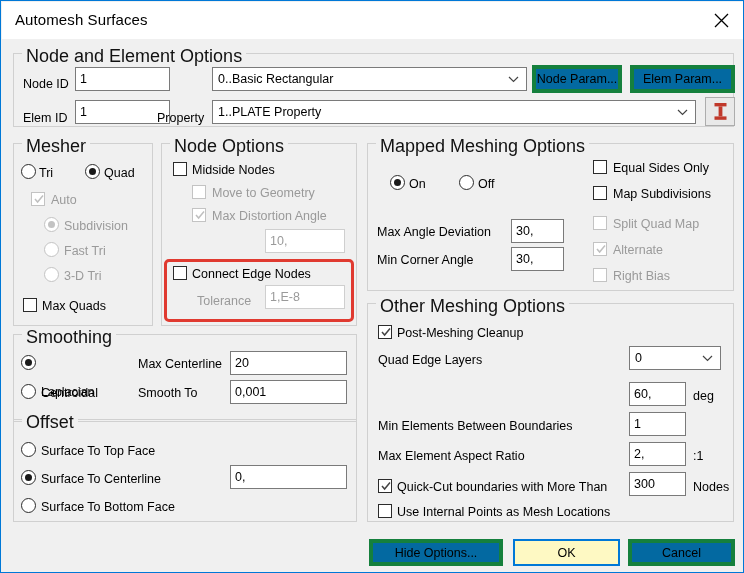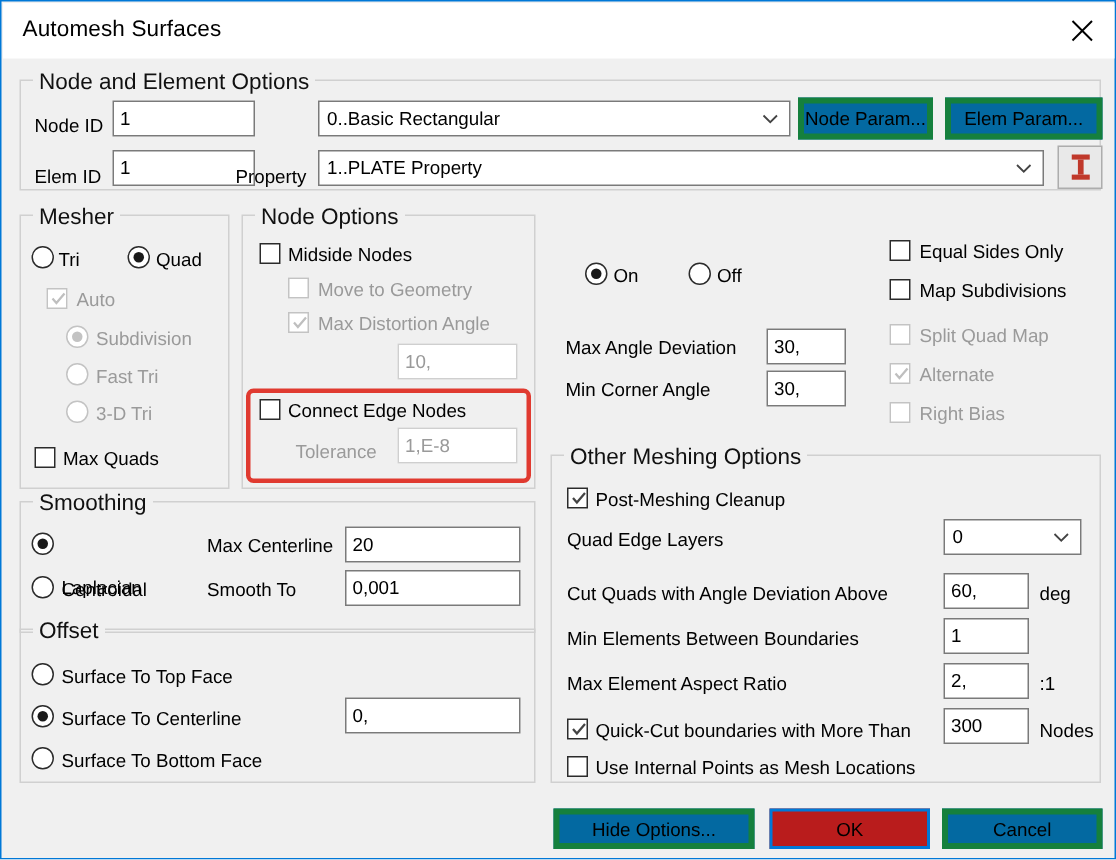--- a/index.html
+++ b/index.html
@@ -50,21 +50,21 @@
     position: absolute;
     border: 1px solid #d0d0d0;
     box-sizing: border-box;
     background: transparent;
   }
   .group > .glabel {
     position: absolute;
     top: -8px; left: 8px;
     background: #f0f0f0;
     padding: 0 4px;
-    font-size: 15px;
+    font-size: 18px;
     color: #111;
     white-space: nowrap;
   }
   
   .lbl {
     position: absolute;
     white-space: nowrap;
     font-size: 12.5px;
     color: #000;
     line-height: 14px;
@@ -117,21 +117,21 @@
     font-size: 12.5px;
     color: #000;
     display: flex;
     align-items: center;
     justify-content: center;
     cursor: default;
     white-space: nowrap;
   }
   .btn.default {
     border: 2px solid #0078d7;
-    background: #b91c1c;
+    background: #fef9c3;
   }
   .iconbtn {
     position: absolute;
     box-sizing: border-box;
     border: 1px solid #adadad;
     background: #e9e9e9;
     display: flex;
     align-items: center;
     justify-content: center;
   }
@@ -319,20 +319,23 @@
   <div class="rd" style="left:20px; top:469px;">
       <span class="dot"></span>
     </div>
   <div class="lbl" style="left:40px; top:471px;">Surface To Centerline</div>
 
   <div class="rd" style="left:20px; top:497px;"></div>
   <div class="lbl" style="left:40px; top:499px;">Surface To Bottom Face</div>
 
   <input class="tbox" style="left: 229px; top: 464px; width: 117px;" value="0,">
 
+  <div class="group" style="left:366px; top:142px; width:367px; height:148px;">
+    <span class="glabel">Mapped Meshing Options</span>
+  </div>
 
   <div class="rd" style="left:389px; top:174px;">
       <span class="dot"></span>
     </div>
   <div class="lbl" style="left:408px; top:176px;">On</div>
 
   <div class="rd" style="left:458px; top:174px;"></div>
   <div class="lbl" style="left:477px; top:176px;">Off</div>
 
   <div class="lbl" style="left:376px; top:224px;">Max Angle Deviation</div>
@@ -374,21 +377,20 @@
   <div class="lbl" style="left:377px; top:352px;">Quad Edge Layers</div>
   <div class="combo" style="left:628px; top:345px; width:92px;">
     <span class="ctext">0</span>
     <span class="carrow">
       <svg width="11" height="7" viewBox="0 0 11 7">
           <path d="M1 1 L5.5 5.5 L10 1" stroke="#444" stroke-width="1.2" fill="none"></path>
         </svg>
     </span>
   </div>
 
-  <div class="lbl" style="left:377px; top:388px;">Cut Quads with Angle Deviation Above</div>
   <input class="tbox" style="left: 628px; top: 381px; width: 57px;" value="60,">
   <div class="lbl" style="left:692px; top:388px;">deg</div>
 
   <div class="lbl" style="left:377px; top:418px;">Min Elements Between Boundaries</div>
   <input class="tbox" style="left: 628px; top: 411px; width: 57px;" value="1">
 
   <div class="lbl" style="left:377px; top:448px;">Max Element Aspect Ratio</div>
   <input class="tbox" style="left: 628px; top: 441px; width: 57px;" value="2,">
   <div class="lbl" style="left:692px; top:448px;">:1</div>
 

